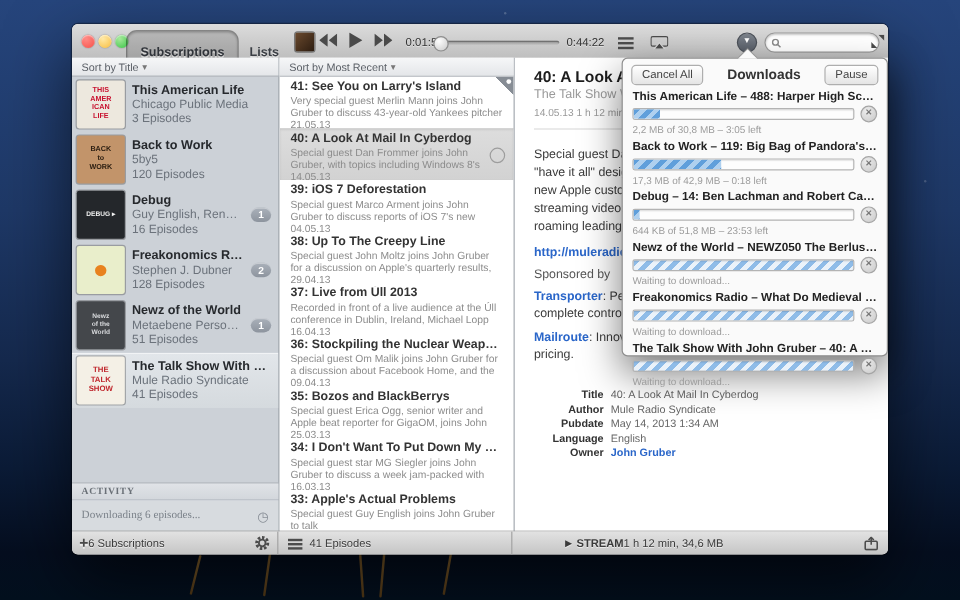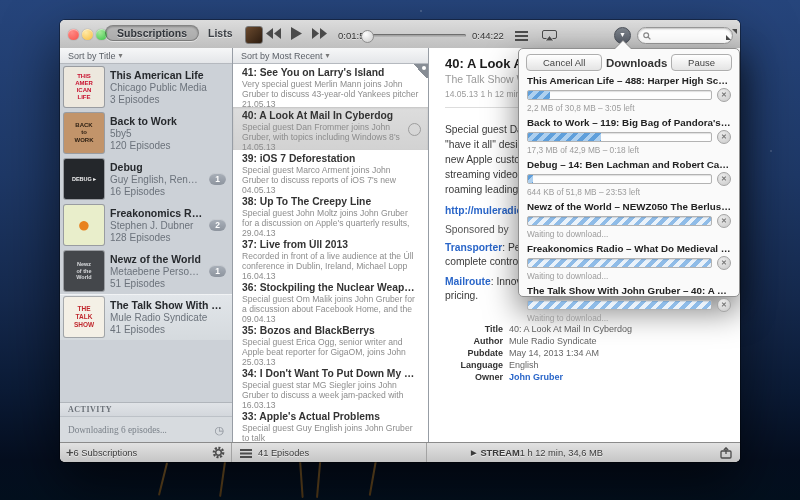--- a/index.html
+++ b/index.html
@@ -10,21 +10,21 @@
   .reed{position:absolute;width:2px;background:linear-gradient(#d89a3a,#7a4d12);opacity:.65;border-radius:1px;}
   
   .window{position:absolute;left:60px;top:20px;width:680px;height:442px;border-radius:5px;background:#fff;box-shadow:0 22px 55px rgba(0,0,0,.6),0 0 0 1px rgba(0,0,0,.35);}
   
   .titlebar{position:absolute;top:0;left:0;right:0;height:28px;border-radius:5px 5px 0 0;background:linear-gradient(#dcdcdc,#bfbfbf);border-bottom:1px solid #868686;}
   .tl{position:absolute;top:9px;width:11px;height:11px;border-radius:50%;box-shadow:inset 0 1px 1px rgba(255,255,255,.5),0 0 1px rgba(0,0,0,.5);}
   .tl.red{left:8px;background:radial-gradient(circle at 35% 30%,#ff8a85,#f75149);}
   .tl.yellow{left:22px;background:radial-gradient(circle at 35% 30%,#ffe9a6,#f8bd3e);}
   .tl.green{left:36px;background:radial-gradient(circle at 35% 30%,#a6e99a,#37c445);}
   .segwrap{position:absolute;left:45px;top:5px;display:flex;align-items:center;gap:9px;}
-  .seg-pill{background:rgba(0,0,0,.14);border:1px solid rgba(0,0,0,.28);box-shadow:inset 0 1px 2px rgba(0,0,0,.25),0 1px 0 rgba(255,255,255,.5);border-radius:9px;padding:1px 11px;font-size:10.5px;font-weight:bold;color:#30343a;text-shadow:0 1px 0 rgba(255,255,255,.5);}
+  .seg-pill{background:rgba(0,0,0,.14);border:1px solid rgba(0,0,0,.28);box-shadow:inset 0 1px 2px rgba(0,0,0,.25),0 1px 0 rgba(255,255,255,.5);border-radius:9px;padding:12px 11px;font-size:10.5px;font-weight:bold;color:#30343a;text-shadow:0 1px 0 rgba(255,255,255,.5);}
   .seg-plain{font-size:10.5px;font-weight:bold;color:#3a3e44;text-shadow:0 1px 0 rgba(255,255,255,.5);}
   .npart{position:absolute;left:185px;top:6px;width:16px;height:16px;border-radius:3px;background:linear-gradient(135deg,#6b4a2e,#2c1c10);border:1px solid #777;}
   .tbtn{position:absolute;top:8px;color:#4a4a4a;}
   .time{position:absolute;top:10px;font-size:9.5px;color:#333;text-shadow:0 1px 0 rgba(255,255,255,.5);}
   .slider{position:absolute;left:302px;top:14px;width:104px;height:3px;border-radius:2px;background:linear-gradient(#9c9c9c,#b9b9b9);box-shadow:inset 0 1px 1px rgba(0,0,0,.35);}
   .knob{position:absolute;left:-1px;top:-4px;width:11px;height:11px;border-radius:50%;background:radial-gradient(circle at 35% 30%,#fdfdfd,#c9c9c9);border:1px solid #8e8e8e;}
   .lines-icon{position:absolute;left:455px;top:11px;width:13px;height:2px;background:#4c4c4c;box-shadow:0 4px 0 #4c4c4c,0 8px 0 #4c4c4c;}
   .dlbtn{position:absolute;left:554px;top:7px;width:15px;height:15px;border-radius:50%;background:linear-gradient(#7d838c,#565c66);border:1px solid #4b5058;color:#fff;font-size:7px;text-align:center;line-height:14px;}
   .search{position:absolute;left:577px;top:7px;width:84px;height:15px;border-radius:9px;background:#fff;border:1px solid #979797;box-shadow:inset 0 1px 2px rgba(0,0,0,.25);display:flex;align-items:center;padding:0 5px;gap:3px;}
   .search input{border:none;outline:none;background:transparent;flex:1;min-width:0;font-size:9.5px;font-family:"Liberation Sans",sans-serif;}
@@ -72,21 +72,21 @@
   .meta{margin-top:20px;font-size:9px;line-height:12px;}
   .meta-row{white-space:nowrap;}
   .meta-label{display:inline-block;width:58px;text-align:right;font-weight:bold;color:#333;margin-right:6px;}
   .meta-val{color:#666;}
   .meta-val.link{color:#2a66c9;font-weight:bold;}
   
   .popover{position:absolute;left:458px;top:28px;width:220px;height:247px;background:#fafafa;border:1px solid #8f8f8f;border-radius:5px;box-shadow:0 14px 32px rgba(0,0,0,.5);z-index:30;}
   .pop-arrow{position:absolute;top:-8px;left:96px;width:0;height:0;border-left:8px solid transparent;border-right:8px solid transparent;border-bottom:8px solid #fafafa;filter:drop-shadow(0 -1px 0 #8f8f8f);}
   .pop-head{display:flex;align-items:center;justify-content:space-between;padding:5px 7px 4px;}
   .pop-title{font-size:11.5px;font-weight:bold;color:#333;}
-  .pop-btn{font-size:9.5px;color:#444;background:linear-gradient(#ffffff,#e4e4e4);border:1px solid #aeaeae;border-radius:4px;padding:2px 16px;box-shadow:0 1px 0 rgba(255,255,255,.6);}
+  .pop-btn{font-size:9.5px;color:#444;background:linear-gradient(#ffffff,#e4e4e4);border:1px solid #aeaeae;border-radius:4px;padding:2px 8px;box-shadow:0 1px 0 rgba(255,255,255,.6);}
   .dl-list{padding:0 8px;}
   .dl-item{margin-bottom:4px;}
   .dl-title{font-size:9.8px;font-weight:bold;color:#222;white-space:nowrap;overflow:hidden;text-overflow:ellipsis;line-height:11px;}
   .dl-barrow{display:flex;align-items:center;gap:5px;margin:2px 0 1px;}
   .dl-bar{flex:1;height:8px;border:1px solid #b3b3b3;border-radius:2px;background:#fdfdfd;box-shadow:inset 0 1px 1px rgba(0,0,0,.12);overflow:hidden;}
   .dl-bar i{display:block;height:100%;width:0;background:repeating-linear-gradient(135deg,#5f9fdb 0px,#5f9fdb 4px,#aed0ef 4px,#aed0ef 8px);}
   .dl-bar.waiting{background:repeating-linear-gradient(135deg,#8fbce8 0px,#8fbce8 4px,#eaf2fa 4px,#eaf2fa 8px);}
   .dl-x{flex:none;width:12px;height:12px;border-radius:50%;background:radial-gradient(circle at 35% 30%,#ececec,#c9c9c9);border:1px solid #a5a5a5;color:#777;font-size:7px;line-height:11px;text-align:center;font-weight:bold;}
   .dl-status{font-size:8.3px;color:#9c9c9c;line-height:10px;white-space:nowrap;overflow:hidden;}
   

